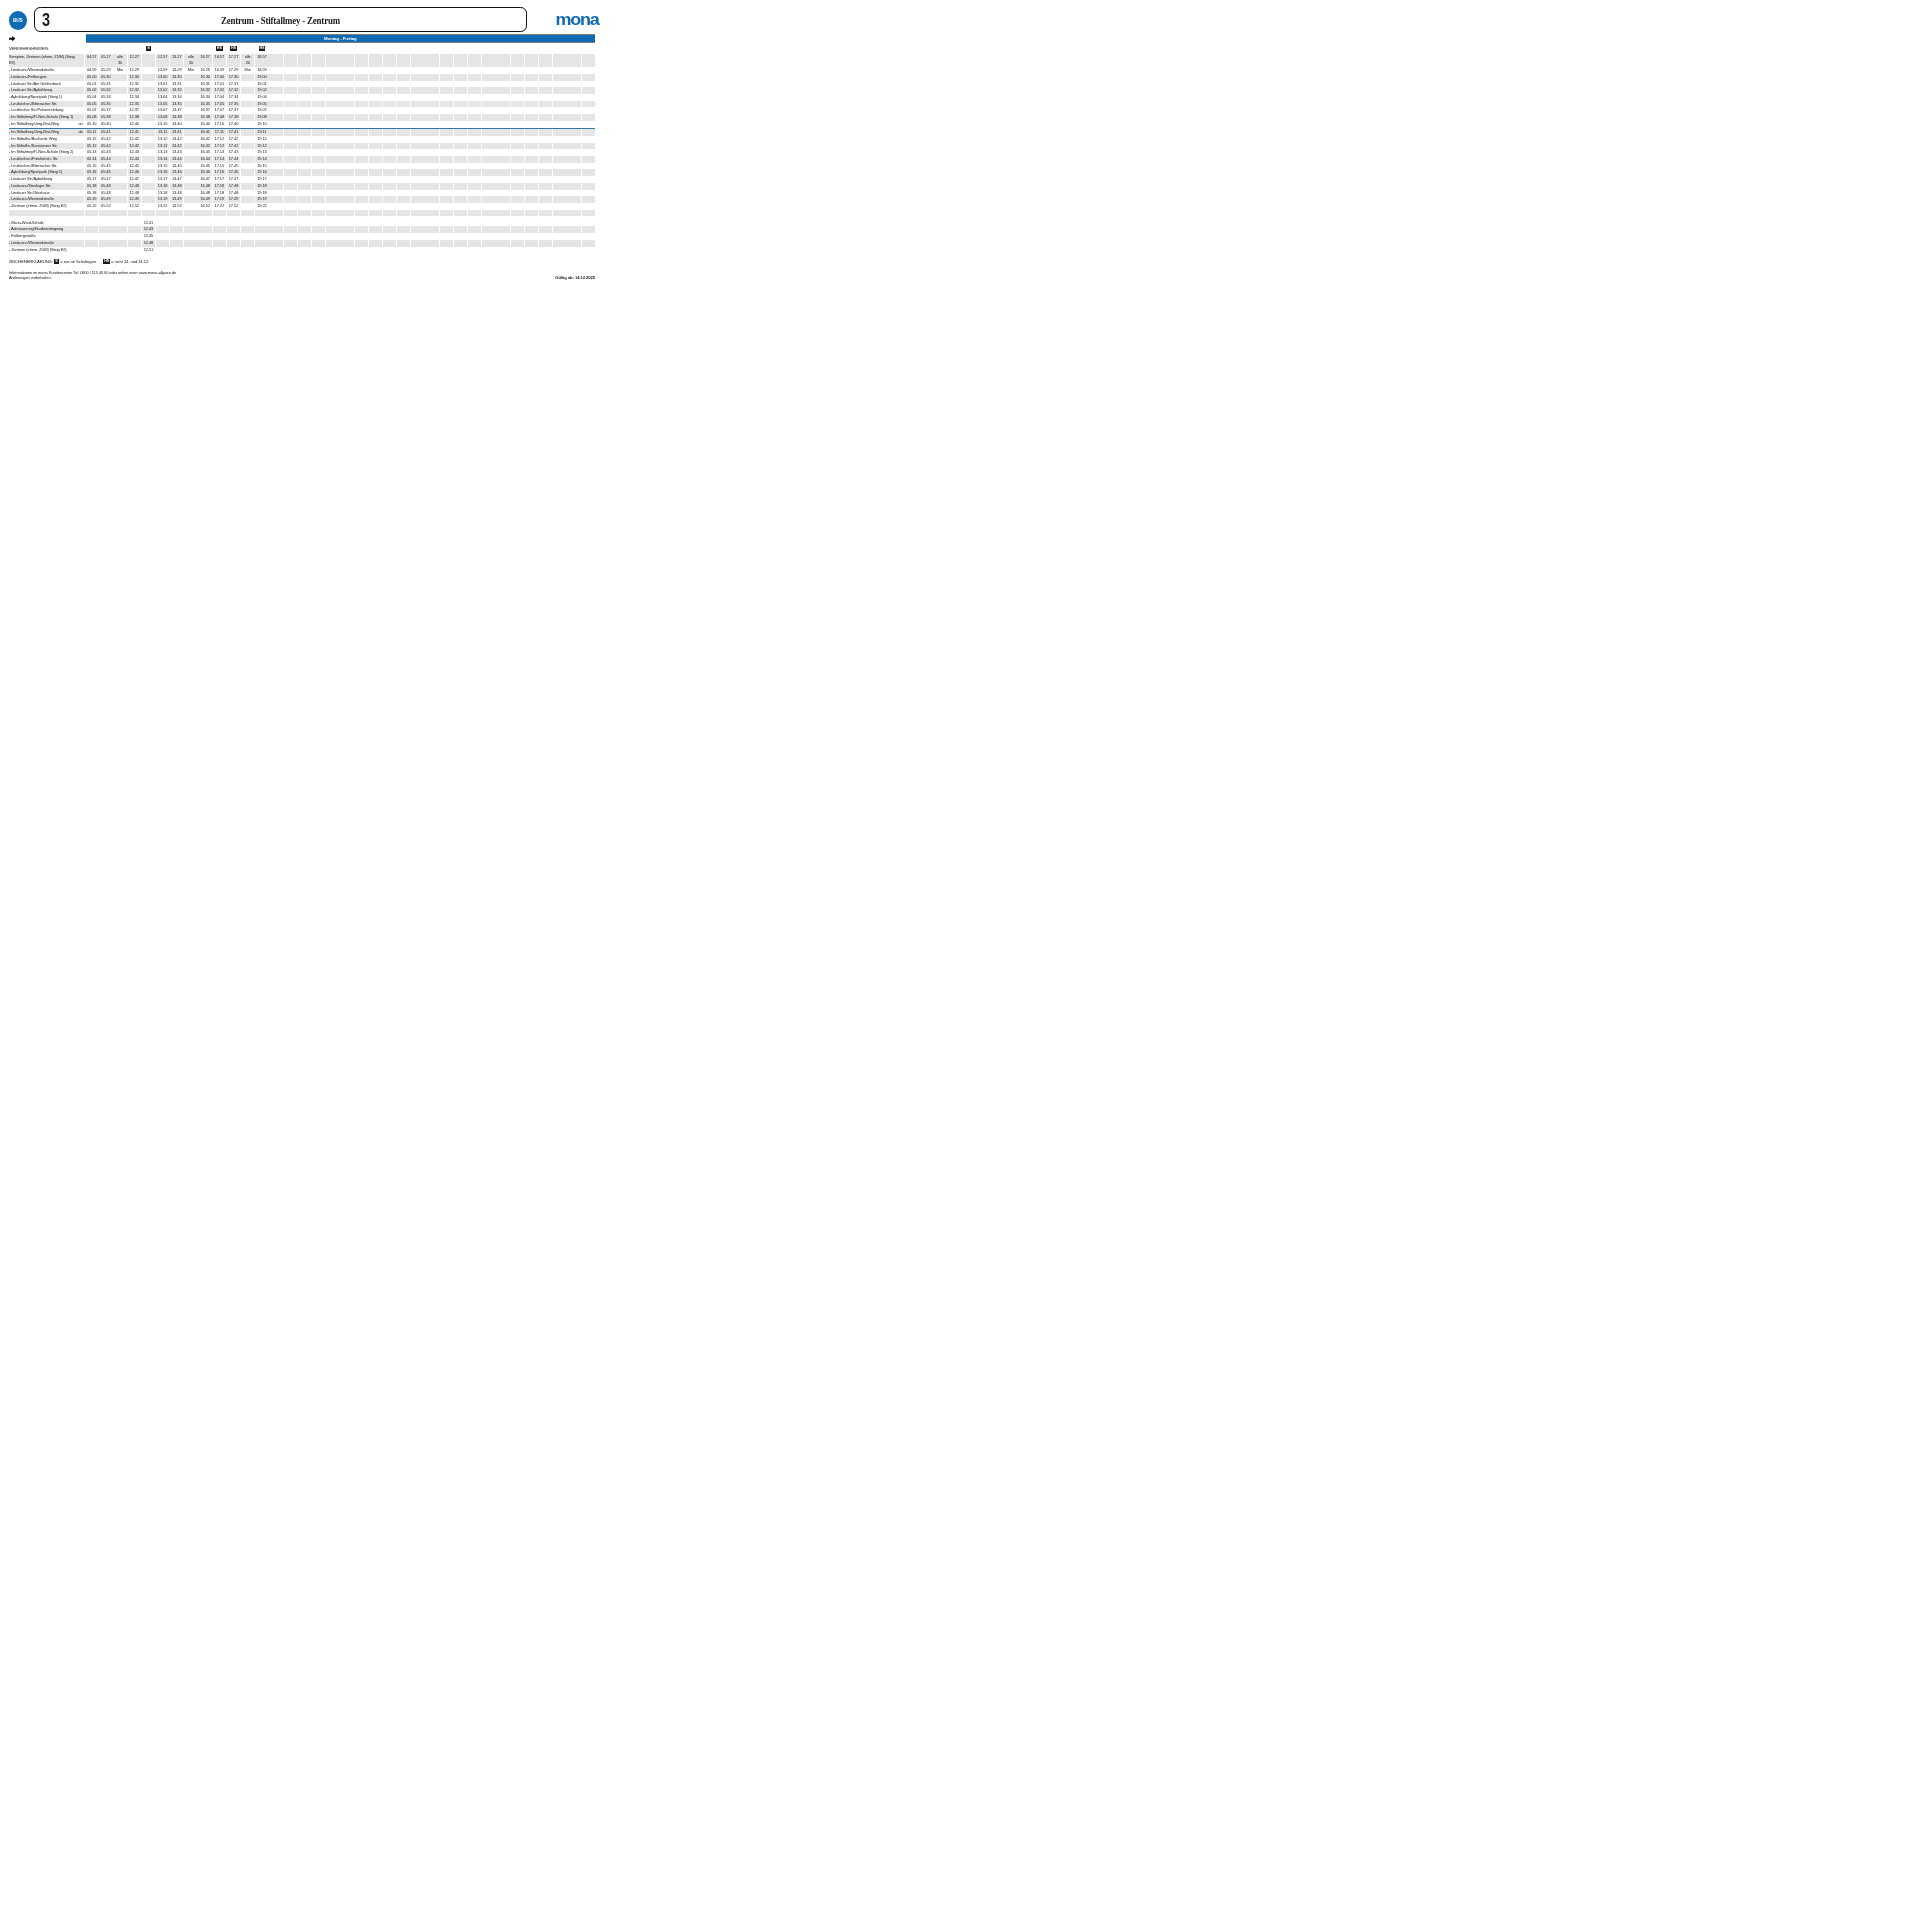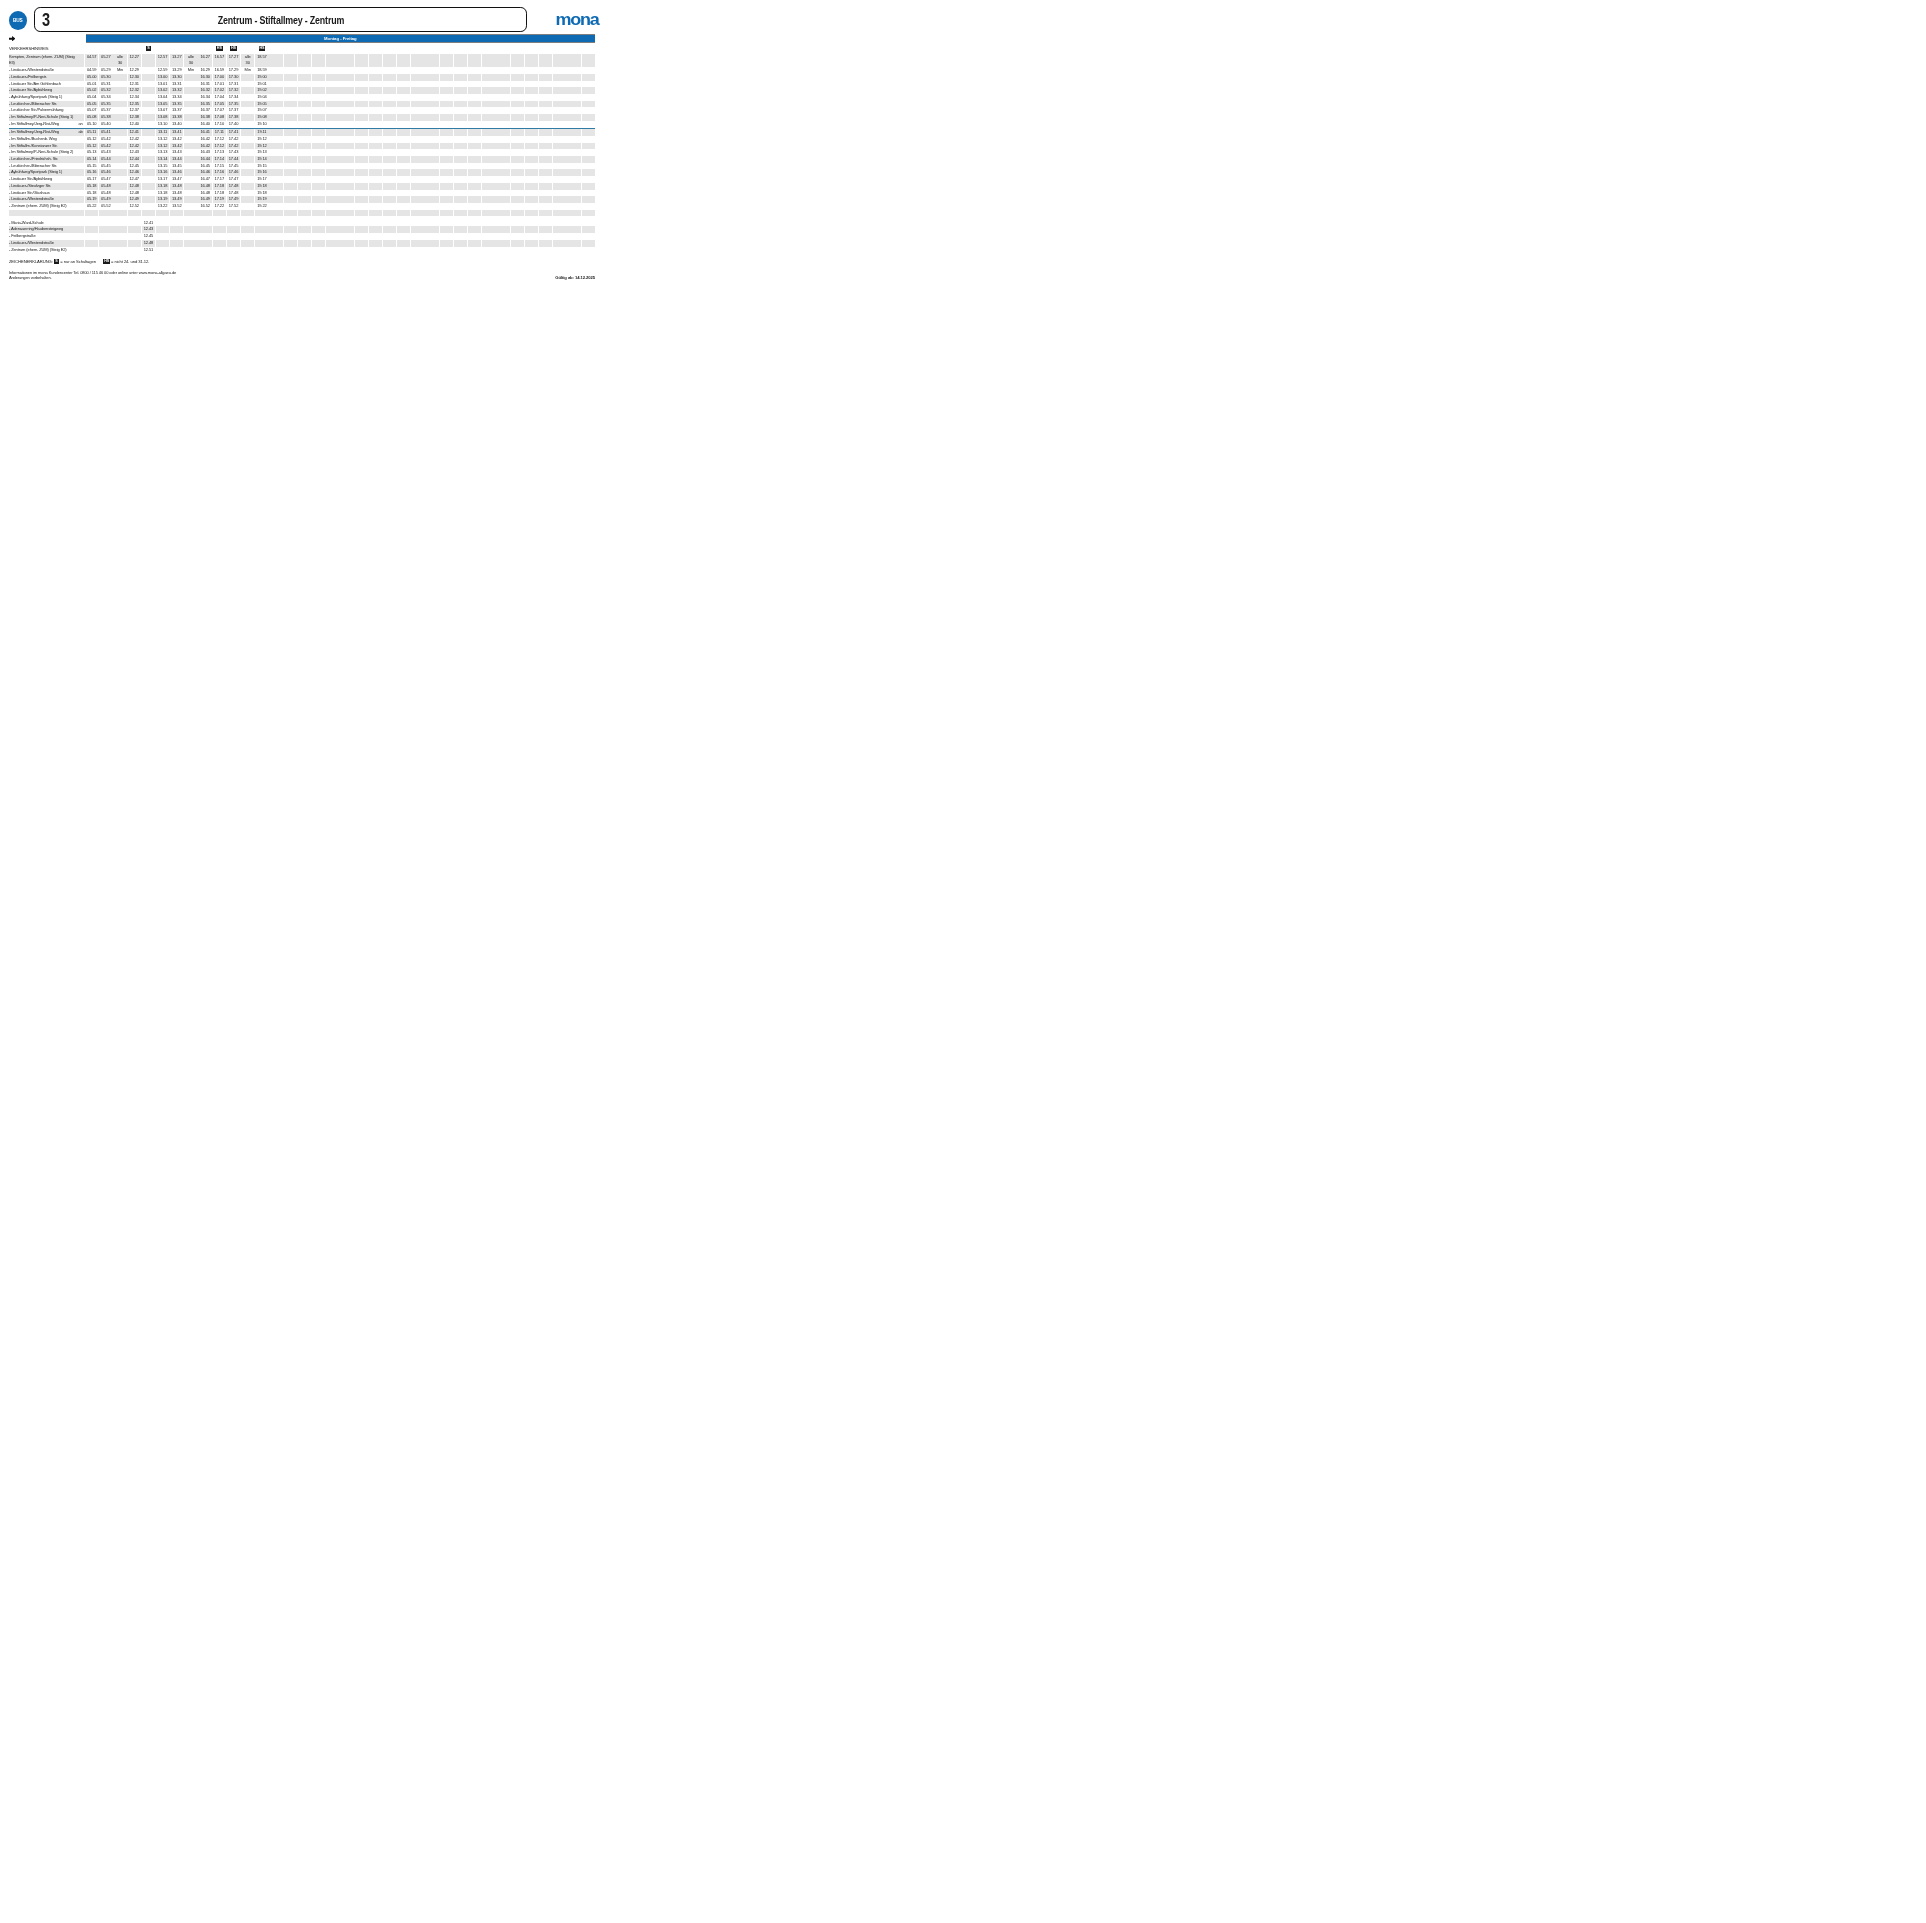--- a/index.html
+++ b/index.html
@@ -25,21 +25,21 @@
     position:absolute;left:34px;top:7px;width:491px;height:23px;
     border:1.2px solid #111;border-radius:6.2px;background:#fff;
     display:flex;align-items:center;
   }
   .line-number{
     position:absolute;left:7px;top:1.5px;
     font-size:17.7px;font-weight:bold;transform:scaleX(0.82);transform-origin:left center;
   }
   .route-title{
     width:100%;text-align:center;
-    font-size:10.8px;font-weight:bold;letter-spacing:-0.2px;
+    font-size:10.8px;font-weight:bold;letter-spacing:-0.2px;font-family:Liberation Serif, serif;
   }
   .route-title>span{display:inline-block;transform:scaleX(0.82);}
   .brand{
     position:absolute;right:5.4px;top:8.5px;
     font-size:18px;font-weight:800;color:#0e6ab3;letter-spacing:-1.2px;
     transform:scaleY(0.95);
   }
   .arrow-icon{position:absolute;left:8.5px;top:35px;}
   
   .sheet{position:absolute;left:8.9px;top:34px;width:586px;}

